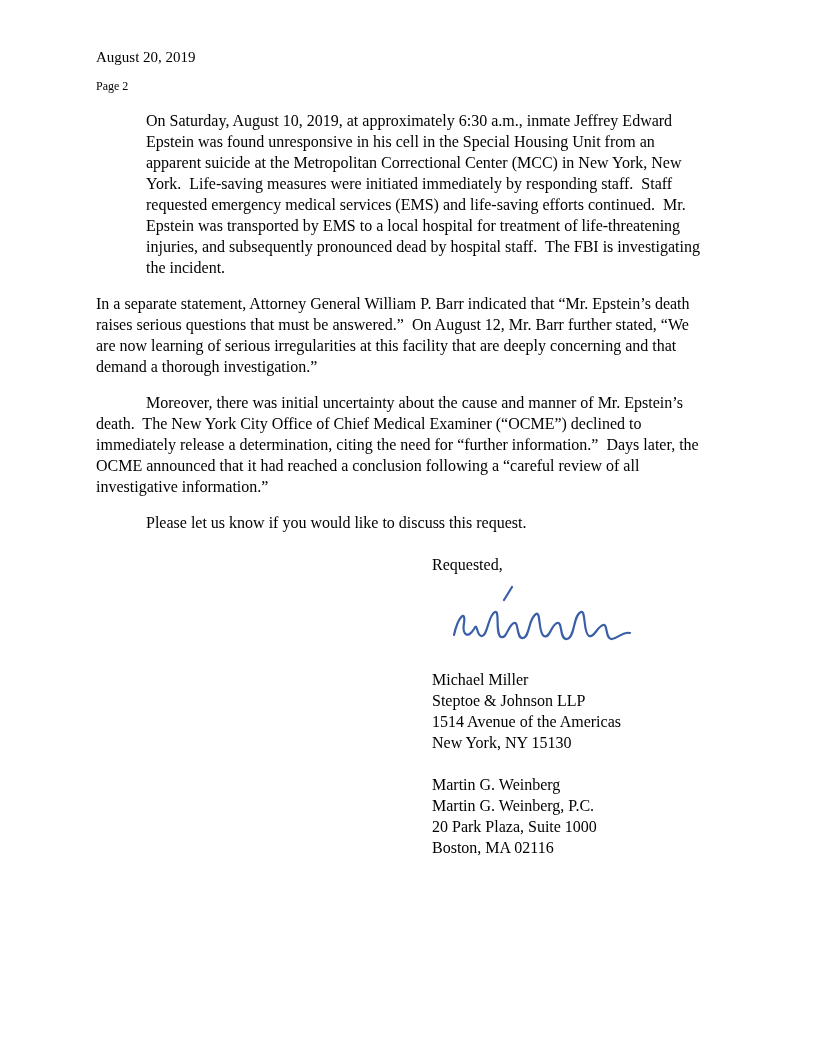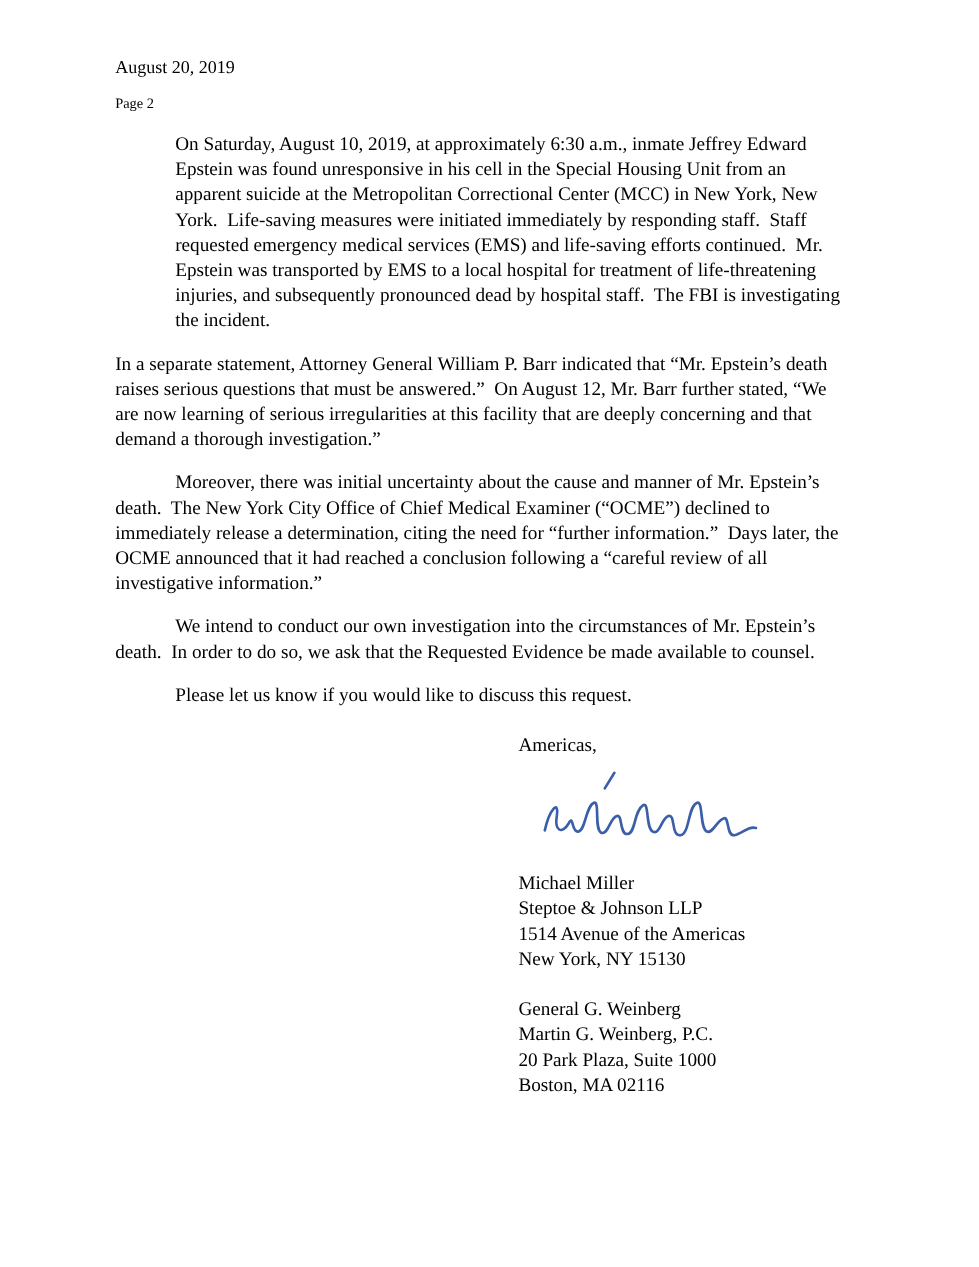--- a/index.html
+++ b/index.html
@@ -63,26 +63,25 @@
     <div class="date-line">August 20, 2019</div>
     <div class="page-num-line">Page 2</div>
   </div>
 
   <p class="quote-para">On Saturday, August 10, 2019, at approximately 6:30 a.m., inmate Jeffrey Edward Epstein was found unresponsive in his cell in the Special Housing Unit from an apparent suicide at the Metropolitan Correctional Center (MCC) in New York, New York.  Life-saving measures were initiated immediately by responding staff.  Staff requested emergency medical services (EMS) and life-saving efforts continued.  Mr. Epstein was transported by EMS to a local hospital for treatment of life-threatening injuries, and subsequently pronounced dead by hospital staff.  The FBI is investigating the incident.</p>
 
   <p class="para">In a separate statement, Attorney General William P. Barr indicated that “Mr. Epstein’s death raises serious questions that must be answered.”  On August 12, Mr. Barr further stated, “We are now learning of serious irregularities at this facility that are deeply concerning and that demand a thorough investigation.”</p>
 
   <p class="para indent">Moreover, there was initial uncertainty about the cause and manner of Mr. Epstein’s death.  The New York City Office of Chief Medical Examiner (“OCME”) declined to immediately release a determination, citing the need for “further information.”  Days later, the OCME announced that it had reached a conclusion following a “careful review of all investigative information.”</p>
 
-  <p class="para indent">We intend to conduct our own investigation into the circumstances of Mr. Epstein’s death.  In order to do so, we ask that the Requested Evidence be made available to counsel.</p>
 
   <p class="para indent">Please let us know if you would like to discuss this request.</p>
 
   <div class="sig-area">
-    <div class="closing">Americas,</div>
+    <div class="closing">Requested,</div>
 
     <svg class="signature-svg" width="190" height="78" viewBox="0 0 190 78" aria-hidden="true">
       <g fill="none" stroke-width="2.2" stroke-linecap="round" stroke-linejoin="round" stroke="#3a5fa8">
         <path d="M64,6 L56,19"></path>
         <path d="M6,54
                  C10,36 18,28 16,42
                  C14,54 20,58 26,48
                  C30,40 28,56 34,55
                  C40,54 40,34 47,31
                  C52,29 47,53 53,56
@@ -101,20 +100,20 @@
     </svg>
 
     <div class="sig-block first">
       <div class="sig-line">Michael Miller</div>
       <div class="sig-line">Steptoe &amp; Johnson LLP</div>
       <div class="sig-line">1514 Avenue of the Americas</div>
       <div class="sig-line">New York, NY 15130</div>
     </div>
 
     <div class="sig-block">
-      <div class="sig-line">General G. Weinberg</div>
+      <div class="sig-line">Martin G. Weinberg</div>
       <div class="sig-line">Martin G. Weinberg, P.C.</div>
       <div class="sig-line">20 Park Plaza, Suite 1000</div>
       <div class="sig-line">Boston, MA 02116</div>
     </div>
   </div>
 
 </div>
 
 </body></html>

